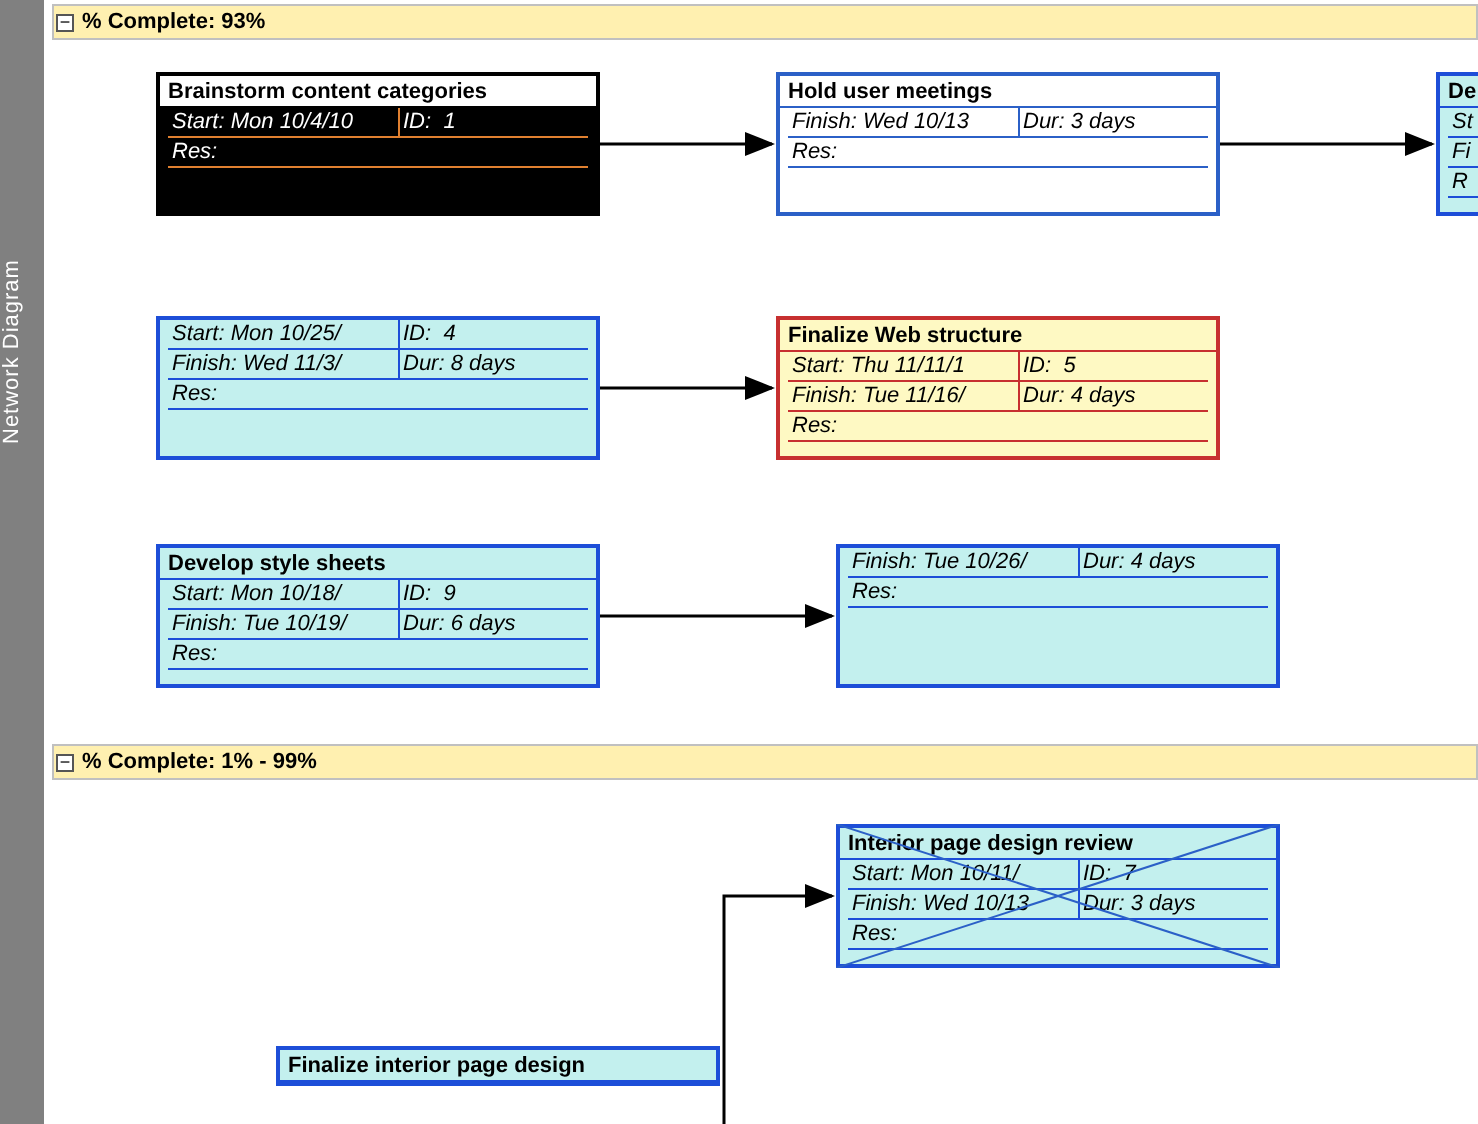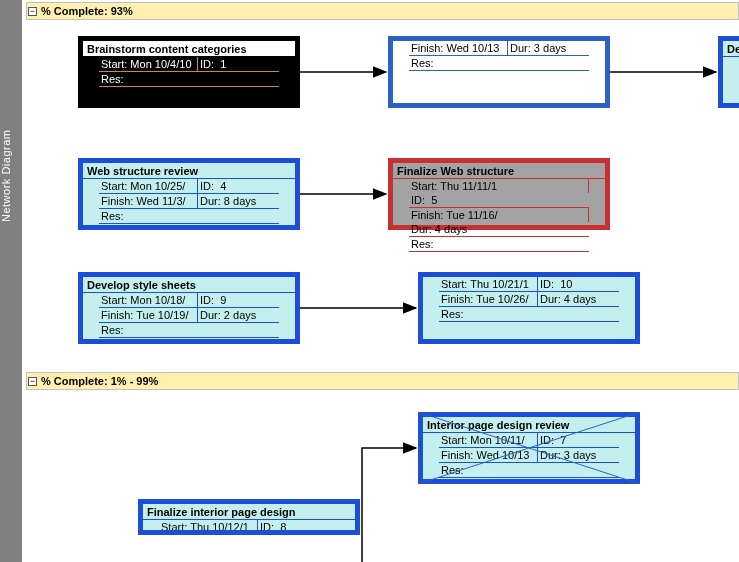--- a/index.html
+++ b/index.html
@@ -61,50 +61,51 @@
     justify-content: center;
     font-size: 9px;
     line-height: 7px;
     background: #fff;
     font-weight: normal;
   }
   .node {
     position: absolute;
     width: 222px;
     height: 72px;
-    border: 5px solid #1d4ed8;
+    border: 2px solid #1d4ed8;
     background: #c3f0ee;
     font-size: 11px;
     color: #000;
   }
   .node.black {
     background: #000;
     border-color: #000;
     color: #fff;
   }
   .node.black .title { background: #fff; color: #000; }
   .node.white {
     background: #fff;
     border-color: #2b60c7;
   }
   .node.red {
-    background: #a3a3a3;
+    background: #fef9c3;
     border-color: #c73030;
   }
   .node .title {
     font-weight: bold;
     padding: 2px 4px 1px 4px;
     border-bottom: 1px solid;
     border-color: inherit;
   }
   .node .row {
     display: flex;
     border-bottom: 1px solid;
     border-color: inherit;
-    margin: 0 16px;
+    margin: 0 4px;
+    font-style: italic;
   }
   .node .row .cell {
     flex: 1;
     padding: 1px 2px;
     white-space: nowrap;
     overflow: hidden;
   }
   .node .row .cell.half {
     border-right: 1px solid;
     border-color: inherit;
@@ -114,21 +115,20 @@
     flex: 0 0 45%;
   }
   .node.black .row {
     border-color: #e08030;
   }
   .node.black .row .cell.half {
     border-color: #e08030;
   }
   .node.red .row, .node.red .row .cell.half {
     border-color: #c73030;
-    flex-direction: column;
   }
   svg.arrows {
     position: absolute;
     left: 0; top: 0;
     width: 100%; height: 100%;
     pointer-events: none;
   }
   .cross {
     position: absolute;
     width: 222px;
@@ -176,20 +176,21 @@
     <div class="row">
         <div class="cell half"><span>Start:</span> <span>Mon 10/4/10</span></div>
         <div class="cell right"><span>ID:</span>&nbsp;&nbsp;<span>1</span></div>
       </div>
     <div class="row">
         <div class="cell"><span>Res:</span> <span></span></div>
       </div>
   </div>
 
   <div class="node white" style="left:366px; top:36px">
+    <div class="title">Hold user meetings</div>
     <div class="row">
         <div class="cell half"><span>Finish:</span> <span>Wed 10/13</span></div>
         <div class="cell right"><span>Dur:</span> <span>3 days</span></div>
       </div>
     <div class="row">
         <div class="cell"><span>Res:</span></div>
       </div>
   </div>
 
   <div class="node" style="left:696px; top:36px; width:30px; overflow:hidden">
@@ -199,21 +200,20 @@
       </div>
     <div class="row">
         <div class="cell"><span>Fi</span></div>
       </div>
     <div class="row">
         <div class="cell"><span>R</span></div>
       </div>
   </div>
 
   <div class="node" style="left:56px; top:158px">
-    <div class="title">Web structure review</div>
     <div class="row">
         <div class="cell half"><span>Start:</span> <span>Mon 10/25/</span></div>
         <div class="cell right"><span>ID:</span>&nbsp;&nbsp;<span>4</span></div>
       </div>
     <div class="row">
         <div class="cell half"><span>Finish:</span> <span>Wed 11/3/</span></div>
         <div class="cell right"><span>Dur:</span> <span>8 days</span></div>
       </div>
     <div class="row">
         <div class="cell"><span>Res:</span></div>
@@ -236,32 +236,28 @@
   </div>
 
   <div class="node" style="left:56px; top:272px">
     <div class="title">Develop style sheets</div>
     <div class="row">
         <div class="cell half"><span>Start:</span> <span>Mon 10/18/</span></div>
         <div class="cell right"><span>ID:</span>&nbsp;&nbsp;<span>9</span></div>
       </div>
     <div class="row">
         <div class="cell half"><span>Finish:</span> <span>Tue 10/19/</span></div>
-        <div class="cell right"><span>Dur:</span> <span>2 days</span></div>
+        <div class="cell right"><span>Dur:</span> <span>6 days</span></div>
       </div>
     <div class="row">
         <div class="cell"><span>Res:</span></div>
       </div>
   </div>
 
   <div class="node" style="left:396px; top:272px">
-    <div class="row">
-        <div class="cell half"><span>Start:</span> <span>Thu 10/21/1</span></div>
-        <div class="cell right"><span>ID:</span>&nbsp;&nbsp;<span>10</span></div>
-      </div>
     <div class="row">
         <div class="cell half"><span>Finish:</span> <span>Tue 10/26/</span></div>
         <div class="cell right"><span>Dur:</span> <span>4 days</span></div>
       </div>
     <div class="row">
         <div class="cell"><span>Res:</span></div>
       </div>
   </div>
 
   <div class="node" style="left:396px; top:412px">
@@ -276,21 +272,21 @@
       </div>
     <div class="row">
         <div class="cell"><span>Res:</span></div>
       </div>
   </div>
   <svg class="cross" style="left:396px; top:412px">
     <line x1="0" y1="0" x2="222" y2="72"></line>
     <line x1="0" y1="72" x2="222" y2="0"></line>
   </svg>
 
-  <div class="node" style="left:116px; top:499px; height:36px; overflow:hidden">
+  <div class="node" style="left:116px; top:523px; height:20px; overflow:hidden">
     <div class="title">Finalize interior page design</div>
     <div class="row">
         <div class="cell half"><span>Start:</span> <span>Thu 10/12/1</span></div>
         <div class="cell right"><span>ID:</span>&nbsp;&nbsp;<span>8</span></div>
       </div>
   </div>
 
 </div>
 
 </body></html>

